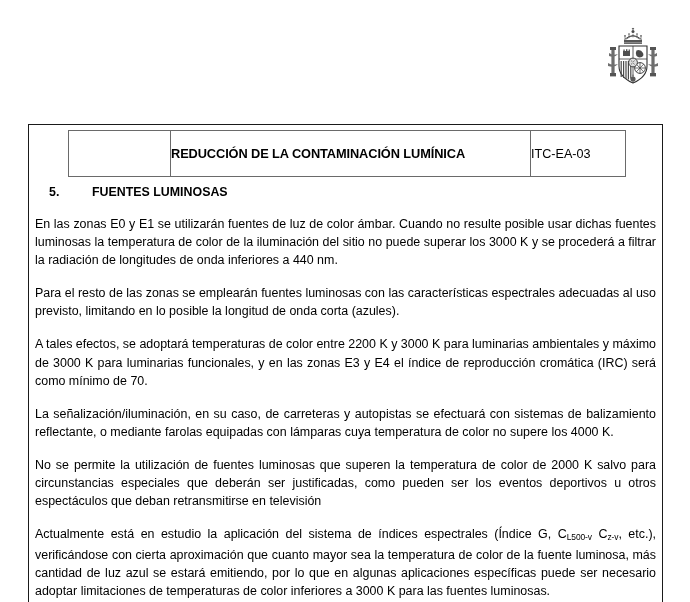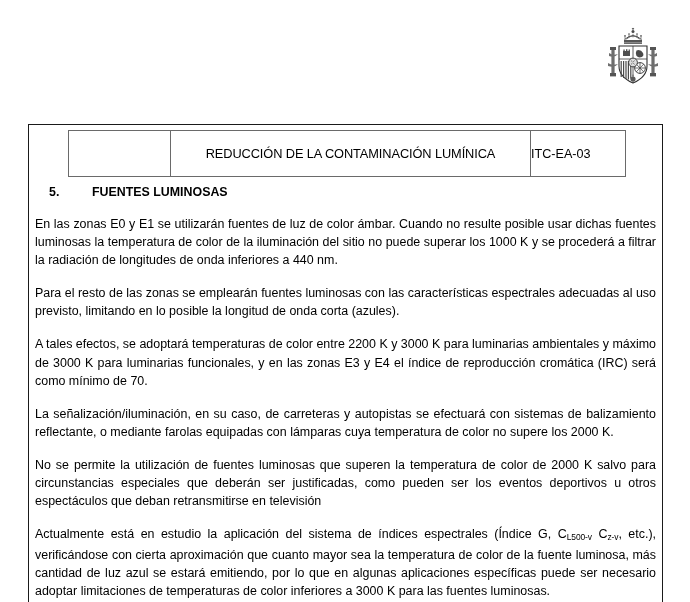--- a/index.html
+++ b/index.html
@@ -52,23 +52,23 @@
   }
   .header-table td {
     border: 1.3px solid #6a6a6a;
     padding: 0;
     vertical-align: middle;
     box-sizing: border-box;
   }
   .hdr-blank { width: 102px; }
   .hdr-title {
     width: 360px;
-    text-align: center;
+    text-align: left;
     font-size: 12.8px;
-    font-weight: normal;
+    font-weight: bold;
     letter-spacing: -0.1px;
     white-space: nowrap;
   }
   .hdr-code {
     width: 95px;
     font-size: 12.6px;
     font-weight: normal;
     white-space: nowrap;
   }
 
@@ -174,25 +174,25 @@
     </tr>
   </tbody>
 </table>
 
 <div class="section-heading">
   <span class="sec-num">5.</span><span>FUENTES LUMINOSAS</span>
 </div>
 
 <div class="body-col">
 
-  <p class="para">En las zonas E0 y E1 se utilizarán fuentes de luz de color ámbar. Cuando no resulte posible usar dichas fuentes luminosas la temperatura de color de la iluminación del sitio no puede superar los 1000 K y se procederá a filtrar la radiación de longitudes de onda inferiores a 440 nm.</p>
+  <p class="para">En las zonas E0 y E1 se utilizarán fuentes de luz de color ámbar. Cuando no resulte posible usar dichas fuentes luminosas la temperatura de color de la iluminación del sitio no puede superar los 3000 K y se procederá a filtrar la radiación de longitudes de onda inferiores a 440 nm.</p>
 
   <p class="para">Para el resto de las zonas se emplearán fuentes luminosas con las características espectrales adecuadas al uso previsto, limitando en lo posible la longitud de onda corta (azules).</p>
 
   <p class="para">A tales efectos, se adoptará temperaturas de color entre 2200 K y 3000 K para luminarias ambientales y máximo de 3000 K para luminarias funcionales, y en las zonas E3 y E4 el índice de reproducción cromática (IRC) será como mínimo de 70.</p>
 
-  <p class="para">La señalización/iluminación, en su caso, de carreteras y autopistas se efectuará con sistemas de balizamiento reflectante, o mediante farolas equipadas con lámparas cuya temperatura de color no supere los 2000 K.</p>
+  <p class="para">La señalización/iluminación, en su caso, de carreteras y autopistas se efectuará con sistemas de balizamiento reflectante, o mediante farolas equipadas con lámparas cuya temperatura de color no supere los 4000 K.</p>
 
   <p class="para">No se permite la utilización de fuentes luminosas que superen la temperatura de color de 2000 K salvo para circunstancias especiales que deberán ser justificadas, como pueden ser los eventos deportivos u otros espectáculos que deban retransmitirse en televisión</p>
 
   <p class="para"><span>Actualmente está en estudio la aplicación del sistema de índices espectrales (Índice G, C</span><sub>L500-v</sub><span> C</span><sub>z-v</sub><span>, etc.), verificándose con cierta aproximación que cuanto mayor sea la temperatura de color de la fuente luminosa, más cantidad de luz azul se estará emitiendo, por lo que en algunas aplicaciones específicas puede ser necesario adoptar limitaciones de temperaturas de color inferiores a 3000 K para las fuentes luminosas.</span></p>
 
 </div>
 
 </body></html>

